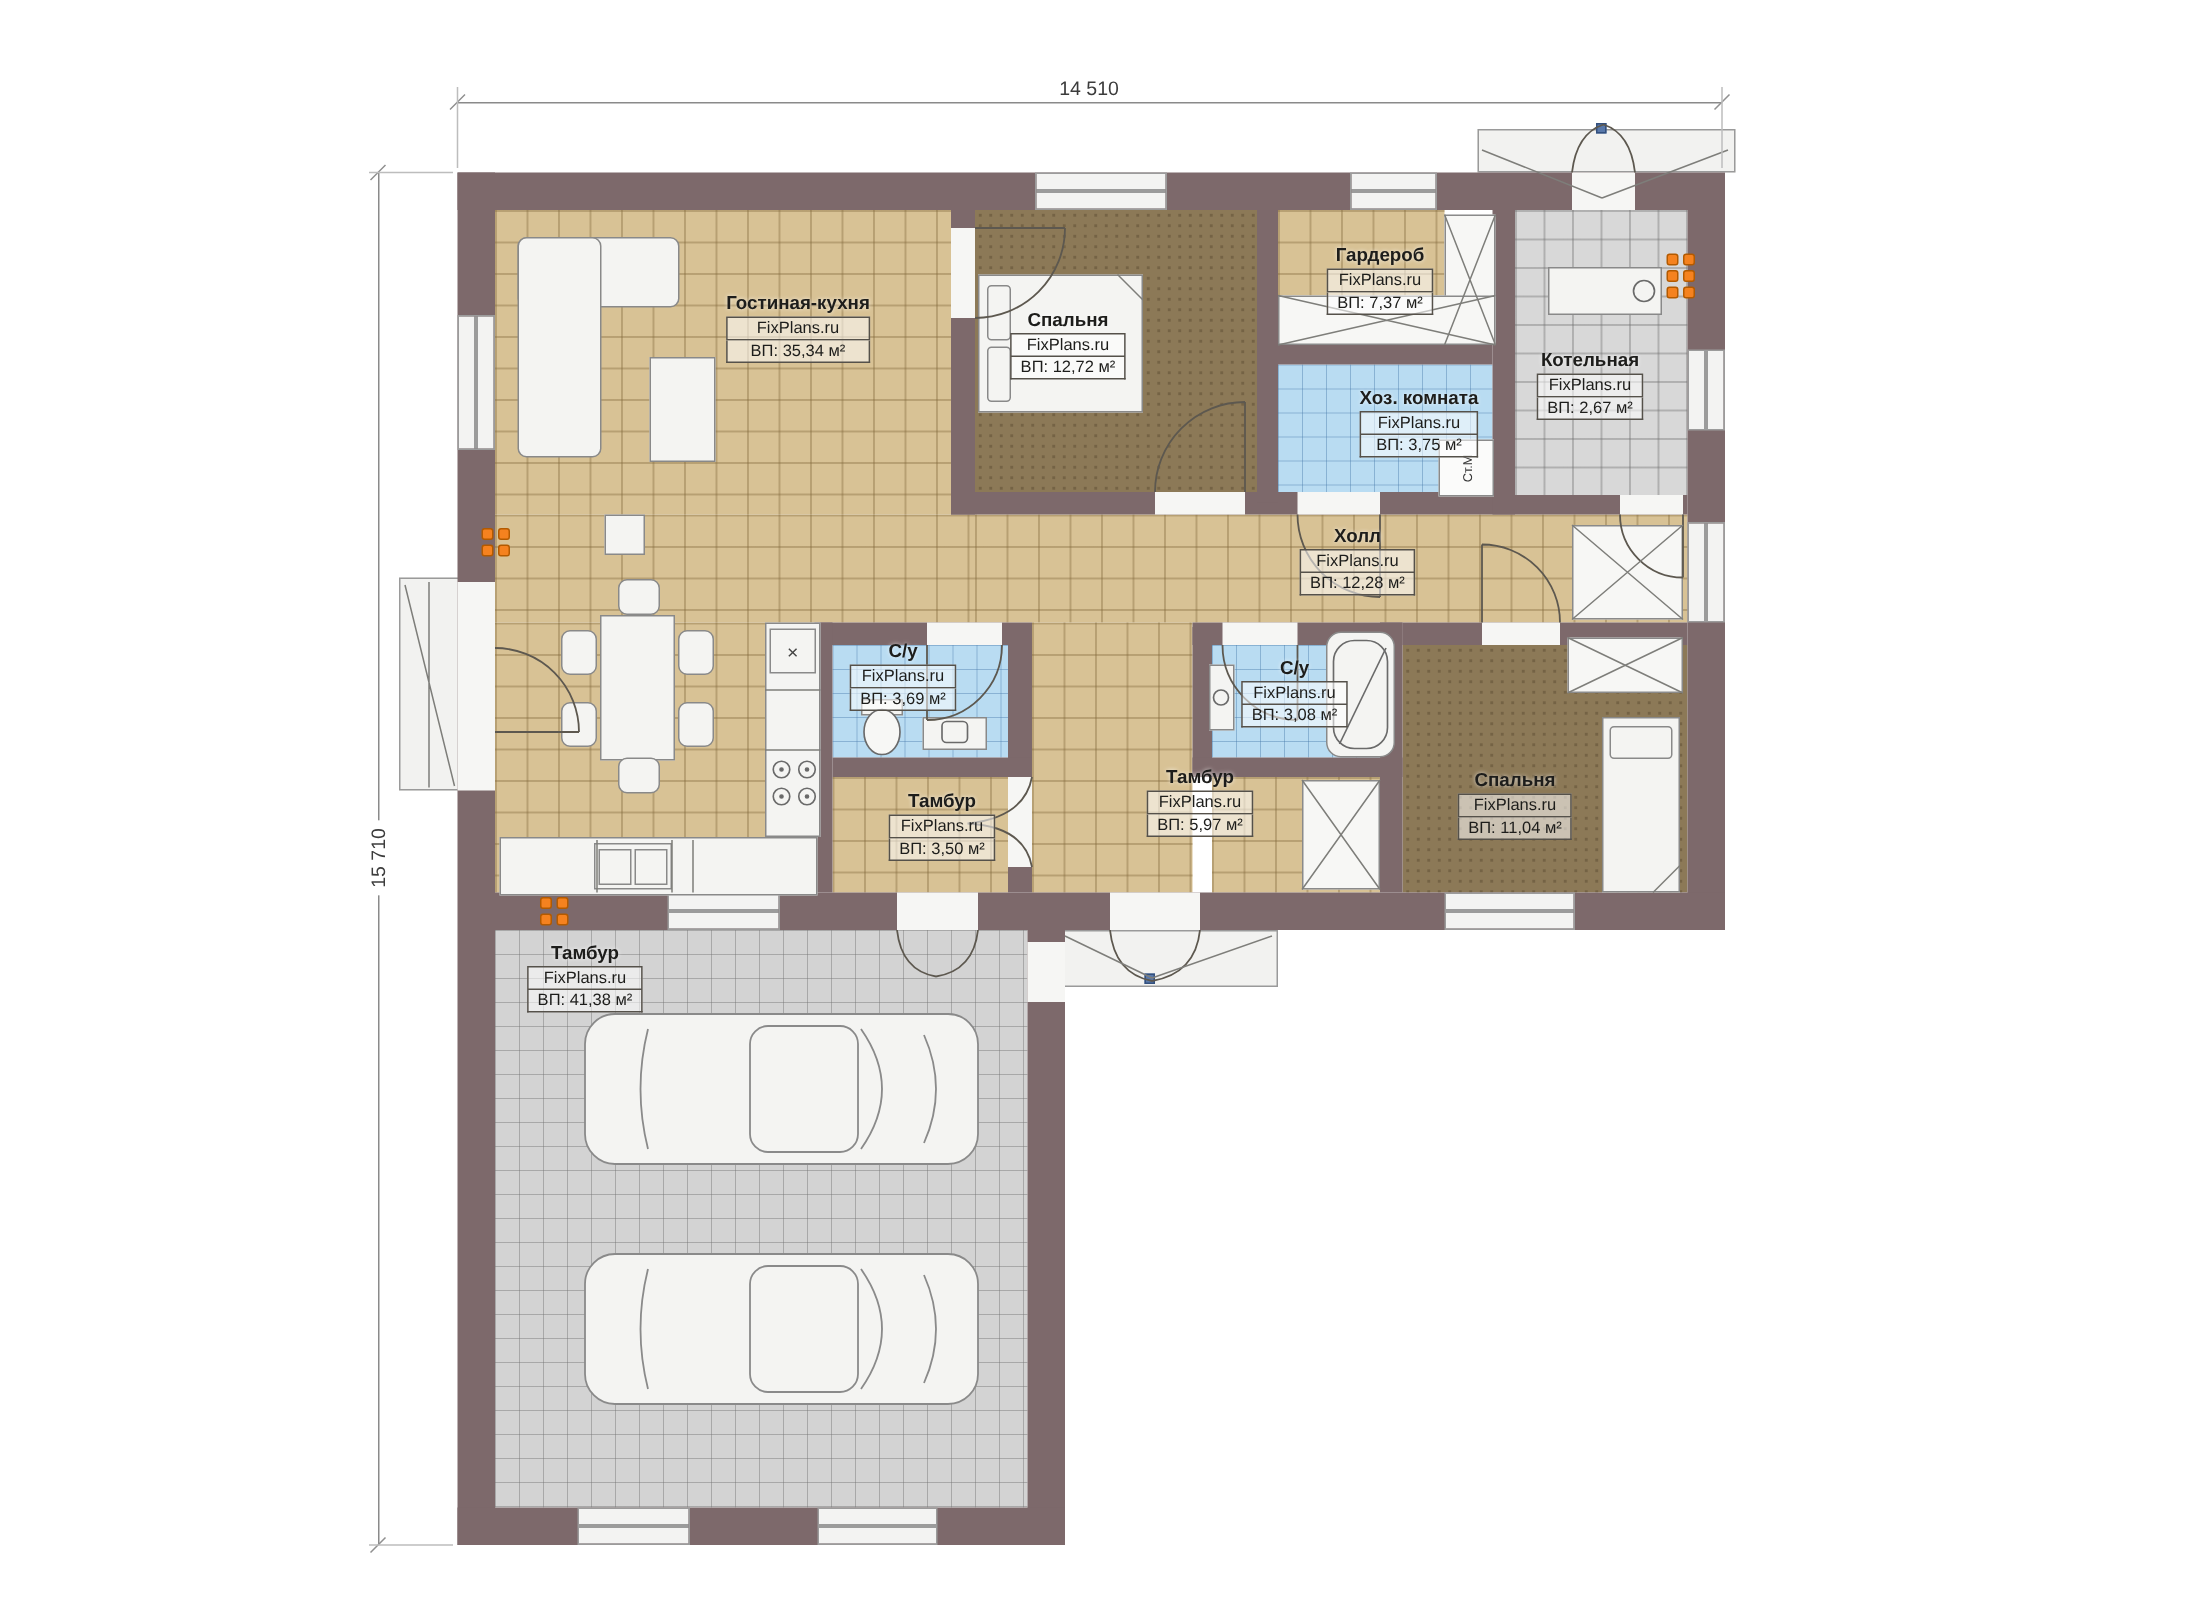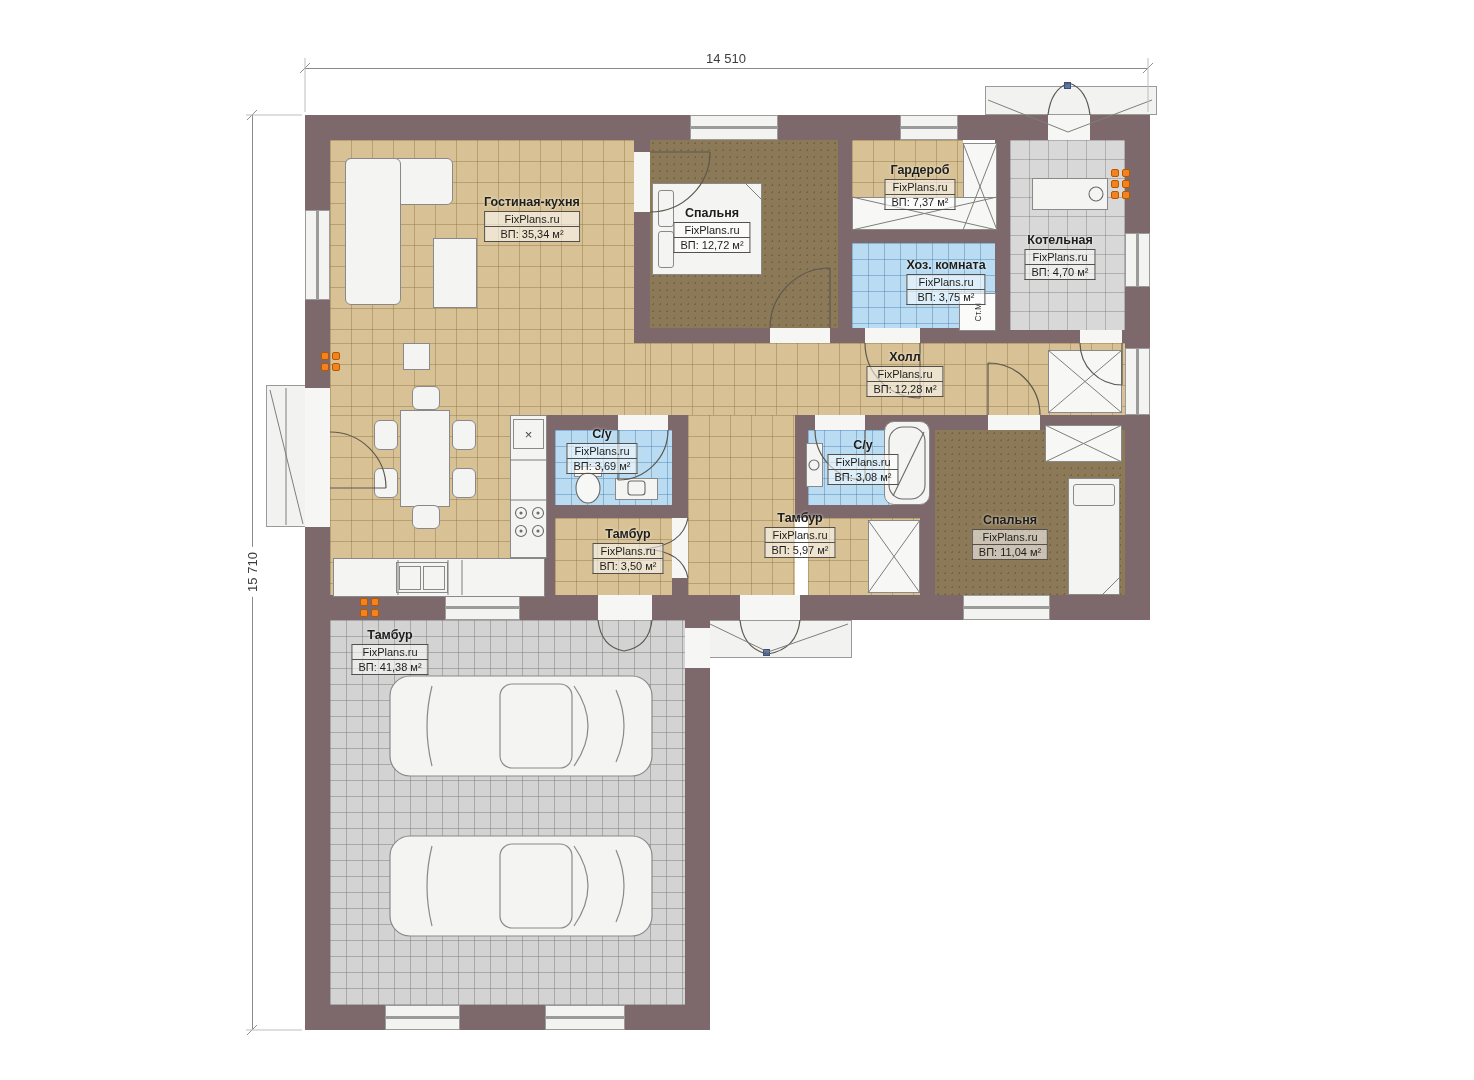--- a/index.html
+++ b/index.html
@@ -276,21 +276,21 @@
     <div class="rbox">ВП: 7,37 м²</div>
   </div>
   <div class="room-label" style="left:918px;top:258px;margin-left:28px;">
     <div class="rname">Хоз. комната</div>
     <div class="rbox">FixPlans.ru</div>
     <div class="rbox">ВП: 3,75 м²</div>
   </div>
   <div class="room-label" style="left:1060px;top:233px;">
     <div class="rname">Котельная</div>
     <div class="rbox">FixPlans.ru</div>
-    <div class="rbox">ВП: 4,70 м²</div>
+    <div class="rbox">ВП: 2,67 м²</div>
   </div>
   <div class="room-label" style="left:905px;top:350px;">
     <div class="rname">Холл</div>
     <div class="rbox">FixPlans.ru</div>
     <div class="rbox">ВП: 12,28 м²</div>
   </div>
   <div class="room-label" style="left:602px;top:427px;">
     <div class="rname">С/у</div>
     <div class="rbox">FixPlans.ru</div>
     <div class="rbox">ВП: 3,69 м²</div>

